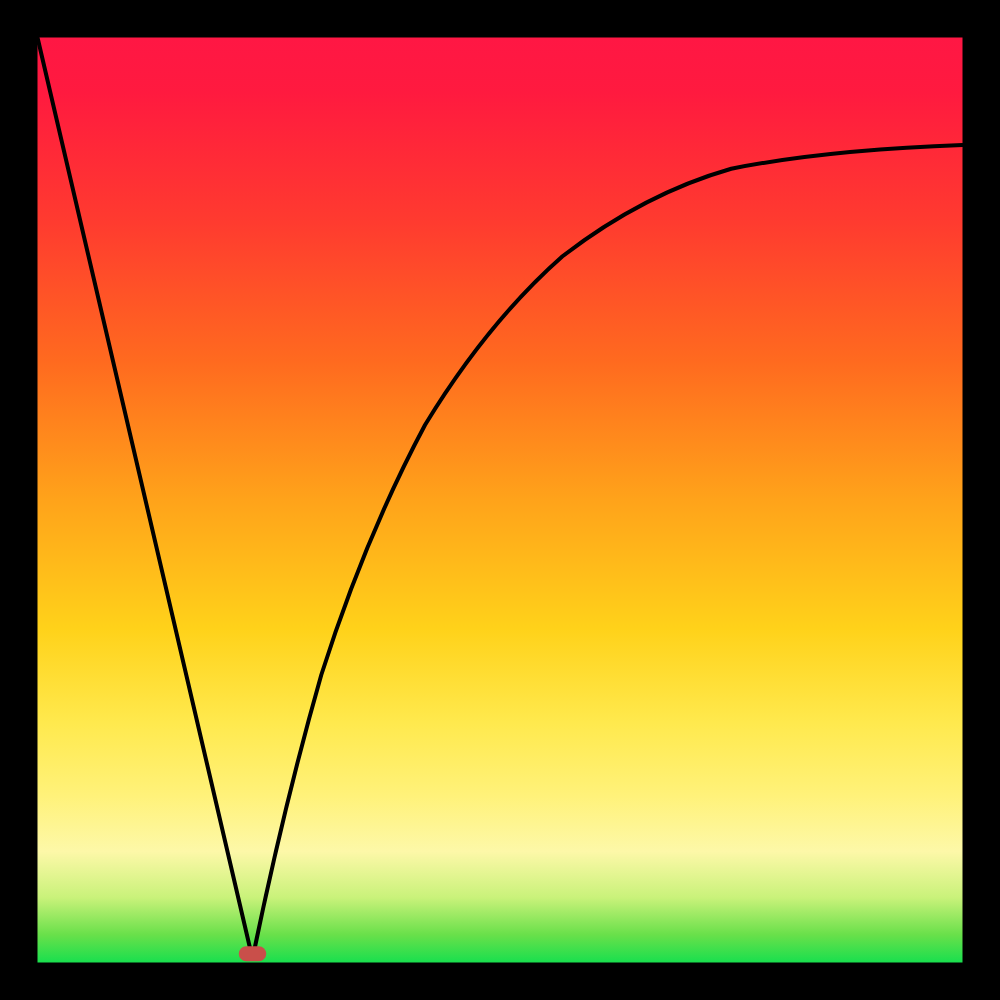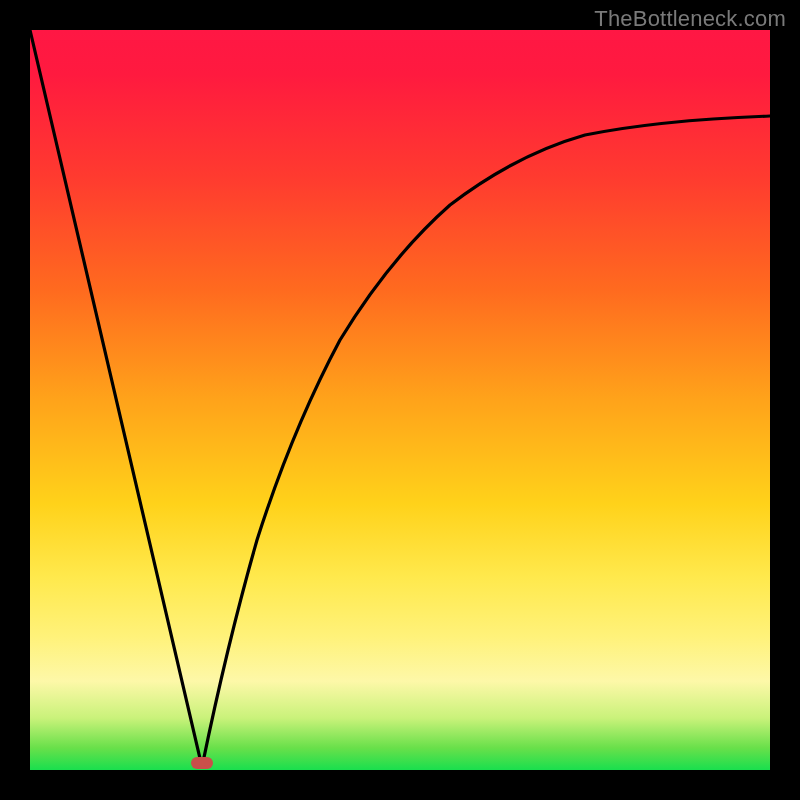--- a/index.html
+++ b/index.html
@@ -79,14 +79,13 @@
                Q 197 615, 227 510
                Q 262 400, 310 310
                Q 360 228, 420 175
                Q 485 125, 555 105
                Q 630 90, 740 86" fill="none" stroke="#000" stroke-width="3.2" stroke-linecap="round"></path>
     </svg>
 
     <div class="marker" style="left:161px; top:727px;"></div>
   </div>
 
-  <div class="watermark">TheBottleneck.com</div>
 </div>
 
 </body></html>

